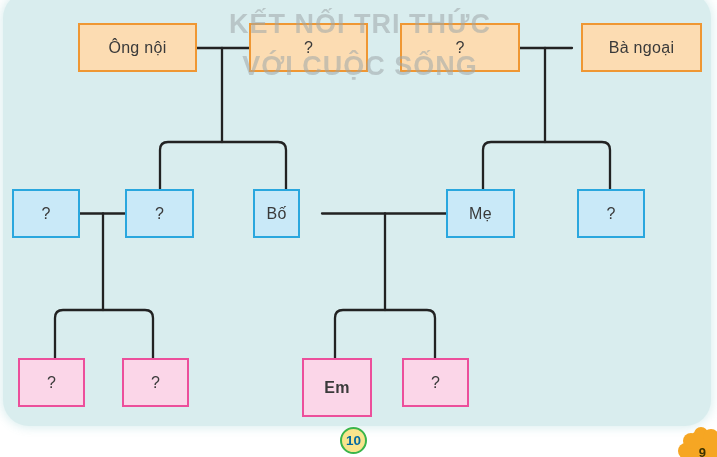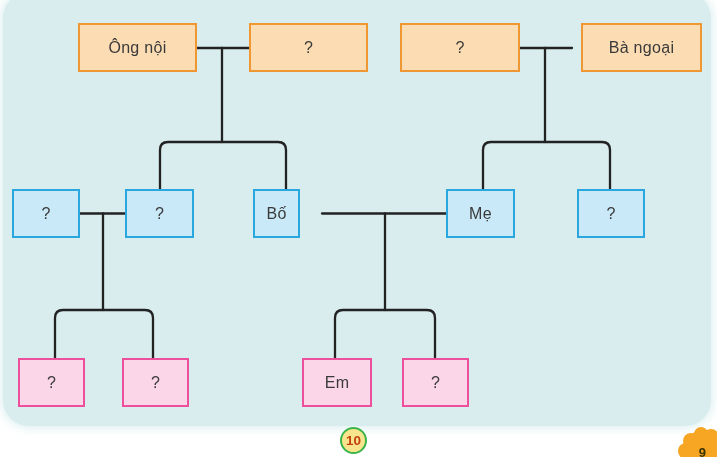--- a/index.html
+++ b/index.html
@@ -27,21 +27,21 @@
     position:absolute;left:212px;top:4px;width:296px;z-index:4;
     text-align:center;font-weight:bold;font-size:27px;line-height:1.55;
     letter-spacing:1px;color:#9fa8aa;opacity:.55;pointer-events:none;
     white-space:nowrap;
   }
   .page-badge{
     position:absolute;left:340px;top:427px;width:27px;height:27px;z-index:5;
     box-sizing:border-box;border-radius:50%;
     background:#f8e48c;border:2.5px solid #3ab54a;
     display:flex;align-items:center;justify-content:center;
-    font-size:13.5px;font-weight:bold;color:#c2410c;
+    font-size:13.5px;font-weight:bold;color:#0369a1;
   }
   .corner-tab{position:absolute;right:0;bottom:0;width:44px;height:32px;z-index:5;}
   .corner-tab svg{position:absolute;right:0;bottom:0;overflow:visible;}
   .corner-tab .num{
     position:absolute;right:11px;bottom:-3px;font-size:13px;font-weight:bold;color:#3c3200;
   }
 </style>
 </head>
 <body>
 
@@ -75,24 +75,26 @@
 <div class="node gen-g" style="left:572px;top:23px;width:121px;height:49px;margin-left:9px;">Bà ngoại</div>
 
 <div class="node gen-p" style="left:12px;top:189px;width:68px;height:49px;">?</div>
 <div class="node gen-p" style="left:125px;top:189px;width:69px;height:49px;">?</div>
 <div class="node gen-p" style="left:253px;top:189px;width:47px;height:49px;">Bố</div>
 <div class="node gen-p" style="left:446px;top:189px;width:69px;height:49px;">Mẹ</div>
 <div class="node gen-p" style="left:577px;top:189px;width:68px;height:49px;">?</div>
 
 <div class="node gen-c" style="left:18px;top:358px;width:67px;height:49px;">?</div>
 <div class="node gen-c" style="left:122px;top:358px;width:67px;height:49px;">?</div>
-<div class="node gen-c" style="left:302px;top:358px;width:70px;height:49px;">Em</div>
+<div class="node gen-c" style="left:302px;top:358px;width:70px;height:59px;font-weight:bold;">Em</div>
 <div class="node gen-c" style="left:402px;top:358px;width:67px;height:49px;">?</div>
 
 <div class="watermark">
+  <div>KẾT NỐI TRI THỨC</div>
+  <div>VỚI CUỘC SỐNG</div>
 </div>
 
 <div class="page-badge">10</div>
 
 <div class="corner-tab">
   <svg width="44" height="32" viewBox="0 0 44 32">
     <g fill="#f6a623">
       <circle cx="30" cy="22" r="17"></circle>
       <circle cx="13" cy="26" r="8"></circle>
       <circle cx="18" cy="16" r="8"></circle>

